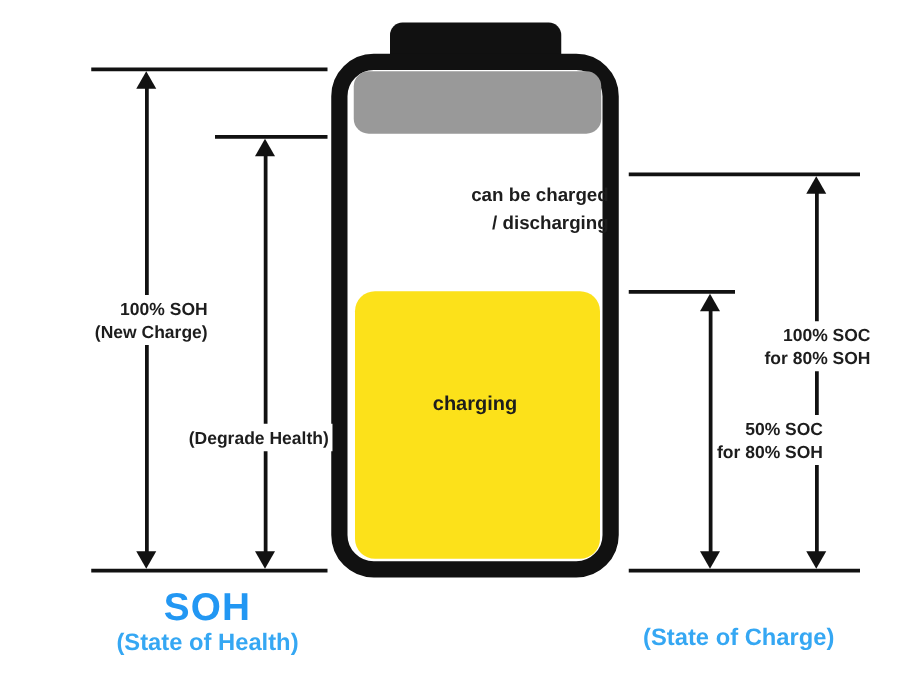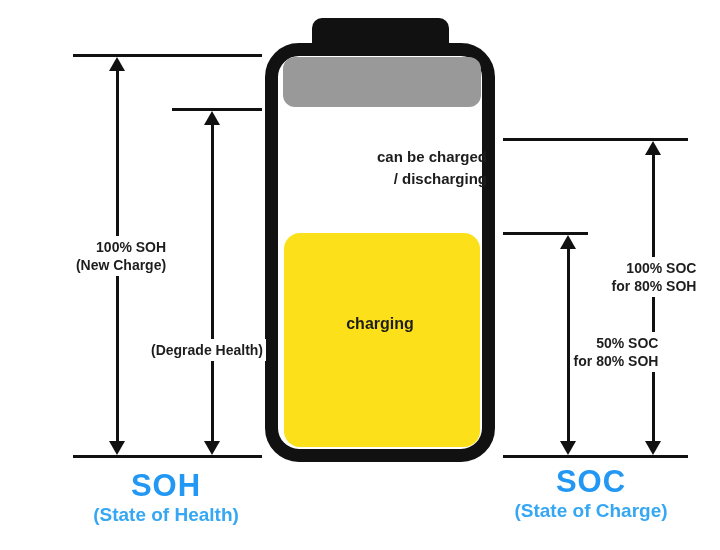--- a/index.html
+++ b/index.html
@@ -145,16 +145,15 @@
     <div>100% SOC</div>
     <div>for 80% SOH</div>
   </div>
   <div class="mlabel label-soc-50">
     <div>50% SOC</div>
     <div>for 80% SOH</div>
   </div>
 
   <div class="axis-title soh-title">SOH</div>
   <div class="axis-subtitle soh-subtitle">(State of Health)</div>
-  <div class="axis-title soc-title">SOC</div>
   <div class="axis-subtitle soc-subtitle">(State of Charge)</div>
 
 </div>
 
 </body></html>

